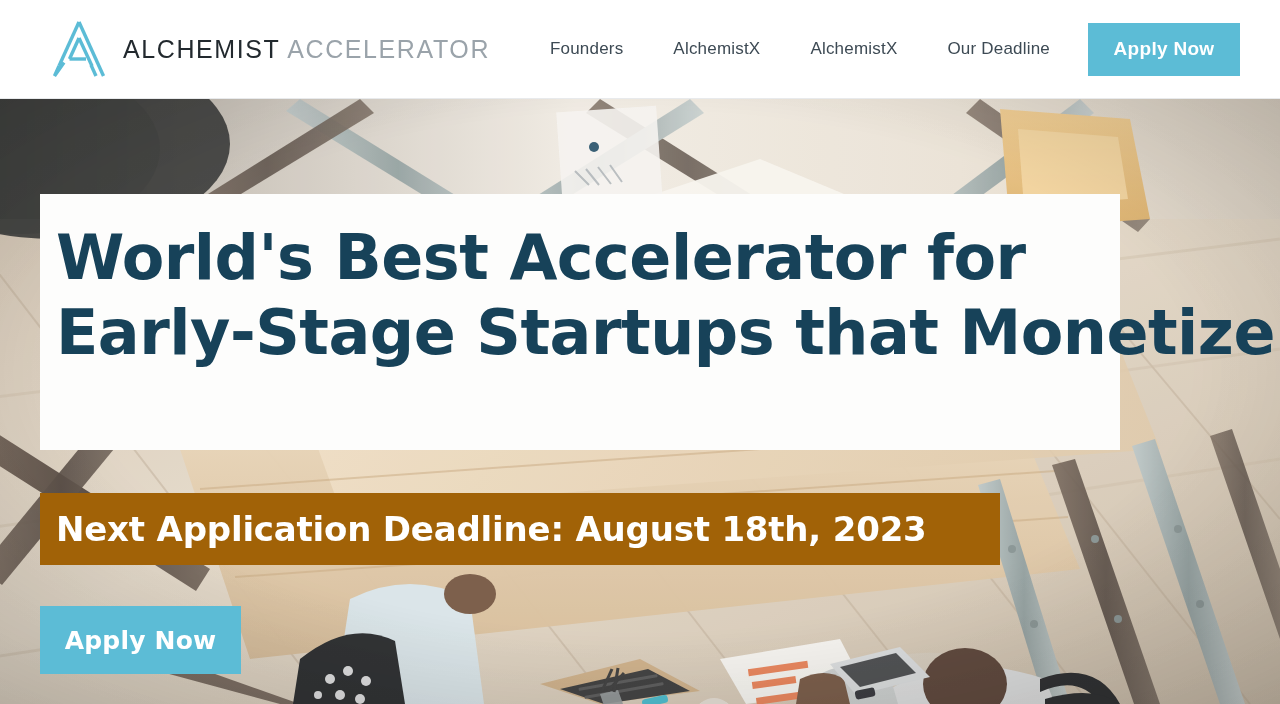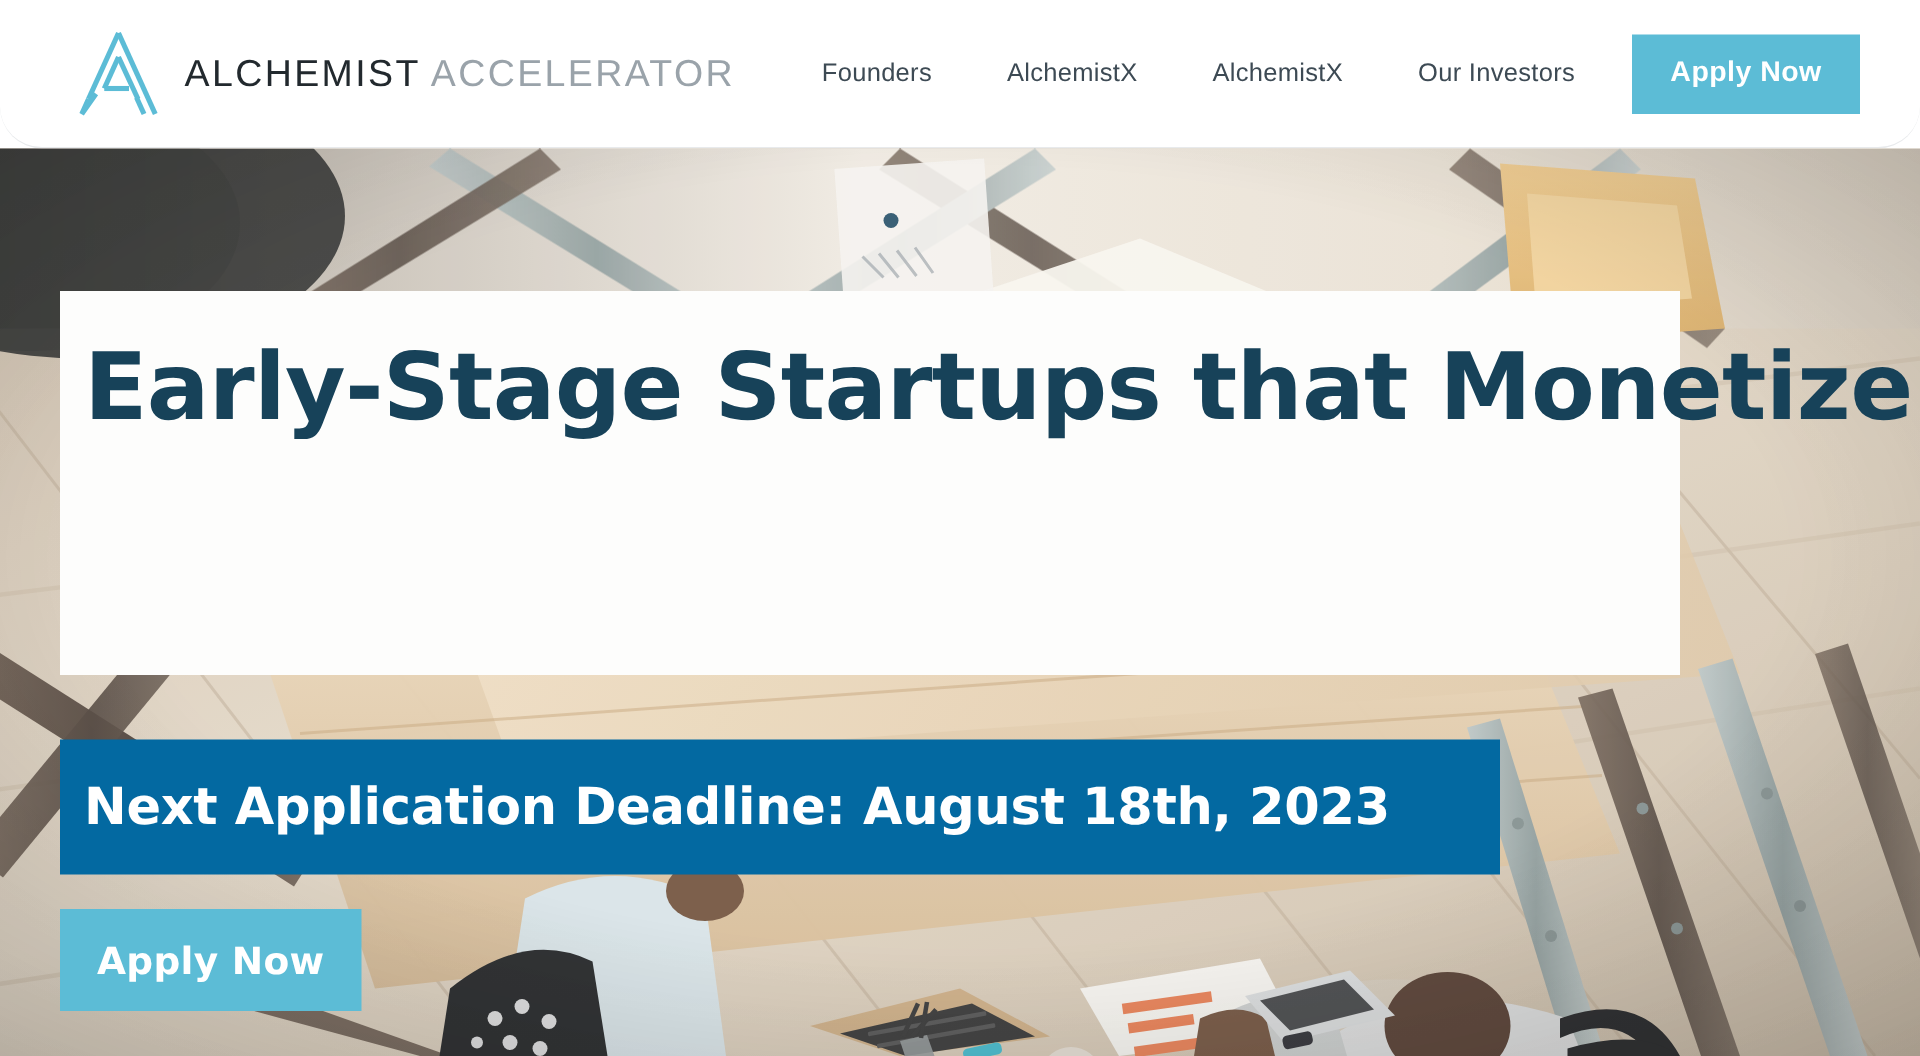--- a/index.html
+++ b/index.html
@@ -11,21 +11,20 @@
   }
 
   
   .header{
     position:absolute; top:0; left:0;
     width:1280px; height:99px;
     background:#ffffff;
     border-bottom:1px solid #e8eaec;
     display:flex; align-items:center;
     z-index:40;
-    border-radius:28px;
   }
   .brand{
     display:flex; align-items:center;
     margin-left:50px; gap:15px;
     cursor:pointer;
   }
   .logo-mark{ width:58px; height:62px; display:block; }
   .brand-text{
     font-size:25px; letter-spacing:1.6px;
     font-weight:400; white-space:nowrap;
@@ -82,22 +81,22 @@
     font-weight:700;
     line-height:75px;
     letter-spacing:-0.5px;
     font-family:"DejaVu Sans", sans-serif;
     white-space:nowrap;
   }
 
   
   .deadline-banner{
     position:absolute; left:40px; top:394px;
-    width:960px; height:90px;
-    background:#0369a1;
+    width:960px; height:72px;
+    background:#a16207;
     z-index:10;
     display:flex; align-items:center;
     padding-left:16px;
   }
   .deadline-text{
     color:#ffffff;
     font-size:34px;
     font-weight:700;
     letter-spacing:-0.2px;
     font-family:"DejaVu Sans", sans-serif;
@@ -140,21 +139,21 @@
     <span class="brand-text">
       <span class="w1">ALCHEMIST</span>
       <span class="w2">ACCELERATOR</span>
     </span>
   </div>
 
   <nav class="nav">
     <button class="nav-item">Founders</button>
     <button class="nav-item">AlchemistX</button>
     <button class="nav-item">AlchemistX</button>
-    <button class="nav-item">Our Investors</button>
+    <button class="nav-item">Our Deadline</button>
   </nav>
 
   <button class="btn-apply-header">Apply Now</button>
 </div>
 
 <div class="hero">
 
   <svg class="hero-photo" viewBox="0 0 1280 605" preserveAspectRatio="xMidYMid slice" xmlns="http://www.w3.org/2000/svg">
     <defs>
       <linearGradient id="floor" x1="0" y1="0" x2="1" y2="1">
@@ -332,20 +331,21 @@
     <path d="M930 640 L1080 612 L1120 660 L960 690 Z" fill="#f4f2ee"></path>
     <g stroke="#30475c" stroke-width="2.5" fill="none" opacity="0.8">
       <path d="M962 668 l12 -20 l10 18 l12 -24 l12 20 l12 -22 l10 18 l14 -20"></path>
     </g>
 
     <rect width="1280" height="605" fill="#ffffff" opacity="0.12"></rect>
     <rect width="1280" height="605" fill="url(#vig)"></rect>
   </svg>
 
   <div class="headline-panel">
+    <div class="headline">World's Best Accelerator for</div>
     <div class="headline">Early-Stage Startups that Monetize</div>
   </div>
 
   <div class="deadline-banner">
     <span class="deadline-text">Next Application Deadline: August 18th, 2023</span>
   </div>
 
   <button class="btn-apply-hero">Apply Now</button>
 </div>
 

